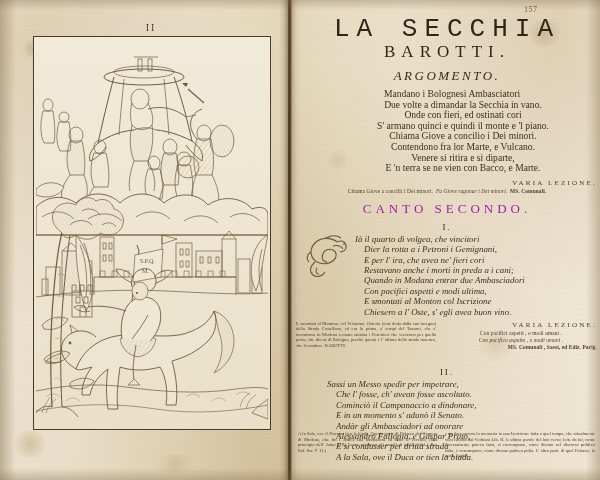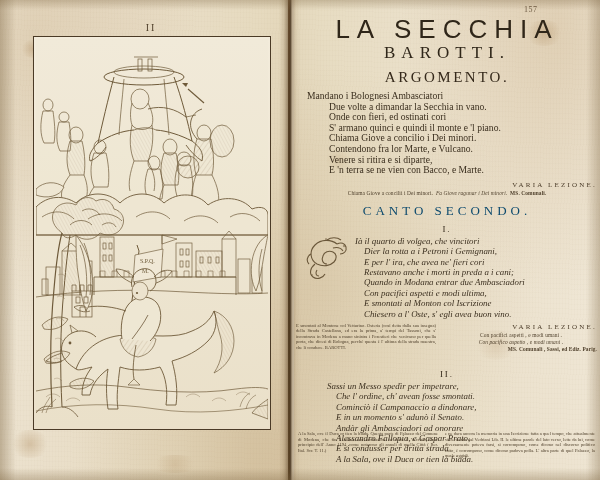--- a/index.html
+++ b/index.html
@@ -66,35 +66,35 @@
     background:linear-gradient(175deg,#f3ecdc 0%,#efe6d2 55%,#eadfc9 100%);
     overflow:hidden;}
   #plate-inner{position:absolute;inset:2px;overflow:hidden;}
   .ink{stroke:#6b5738;fill:none;}
 
   
   #folio{position:absolute;left:524px;top:5px;font-size:8px;color:#6a5740;letter-spacing:.5px;}
   #rcol{position:absolute;left:297px;top:0;width:300px;height:480px;}
 
   .title1{text-align:center;font-size:26px;letter-spacing:7px;color:#2f2619;
-    margin-top:14px;font-family:Liberation Sans, sans-serif;}
+    margin-top:14px;font-family:Liberation Mono, monospace;}
   .title2{text-align:center;font-size:17px;letter-spacing:6px;color:#2f2619;margin-top:-2px;}
-  .argo{text-align:center;font-size:15px;letter-spacing:2.5px;
+  .argo{text-align:center;font-size:13px;font-style:italic;letter-spacing:2.5px;
     color:#35291b;margin-top:6px;}
 
   .arg-block{margin-top:5px;padding-left:10px;font-size:9.6px;line-height:10.6px;color:#3a2e1e;}
-  .arg-block div{white-space:nowrap;}
+  .arg-block div{white-space:nowrap;text-align:center;}
   .arg-block .ind{padding-left:22px;}
 
   .vl-head{text-align:right;font-size:7px;letter-spacing:2.2px;color:#4a3b28;margin-top:5px;}
   .vl-line{text-align:center;font-size:5.4px;color:#4e3f2b;margin-top:1px;letter-spacing:.1px;}
   .vl-line i{font-style:italic;}
   .vl-line b{font-weight:bold;}
 
-  .canto{text-align:center;font-size:13px;letter-spacing:4px;color:#0c4a6e;margin-top:7px;}
+  .canto{text-align:center;font-size:13px;letter-spacing:4px;color:#a21caf;margin-top:7px;}
   .stanza-num{text-align:center;font-size:9px;letter-spacing:2px;color:#35291b;margin-top:5px;}
 
   .stanza{position:relative;margin-top:2px;padding-left:58px;font-size:8.9px;
     line-height:10.4px;font-style:italic;color:#3c3020;}
   .stanza div{white-space:nowrap;}
   .stanza .in1{padding-left:9px;}
 
   .initial{position:absolute;left:6px;top:-2px;width:48px;height:48px;}
 
   .vl-2col{margin-top:4px;position:relative;height:46px;}
@@ -439,21 +439,21 @@
         <div class="vl-head" style="margin-top:0">VARIA LEZIONE.</div>
         <div class="vl-line">Con pacifici aspetti , e modi umani .</div>
         <div class="vl-line" style="font-style:italic">Con pacifico aspetto , e modi umani .</div>
         <div class="vl-line" style="text-align:right;font-weight:bold">MS. Comunali , Sassi, ed Ediz. Parig.</div>
       </div>
     </div>
 
     <div class="stanza-num" style="margin-top:0">II.</div>
     <div class="stanza" style="padding-left:30px">
       <div>Sassi un Messo spedìr per impetrare,</div>
-      <div class="in1">Che l' ordine, ch' avean fosse smontati.</div>
+      <div class="in1">Che l' fosse, ch' avean fosse ascoltato.</div>
       <div class="in1">Cominciò il Campanaccio a dindonare,</div>
       <div class="in1">E in un momento s' adunò il Senato.</div>
       <div class="in1">Andàr gli Ambasciadori ad onorare</div>
       <div class="in1">Alessandro Fallopia, e Gaspar Prato,</div>
       <div class="in1">E si condusser per dritta strada</div>
       <div class="in1">A la Sala, ove il Duca or tien la biada.</div>
     </div>
 
     <div class="bottom-notes">
       <div class="bn-l">A la Sala, ove il Duca or tien la biada. Questa parte di Palazzo del Comune di Modena, che fin l' antica sua fondazione fu detto il Vecchio, ebbe principio dell' Anno 1194, come notarono gli annali di quella Città ( Rer. Ital. Scr. T. 11.)</div>

